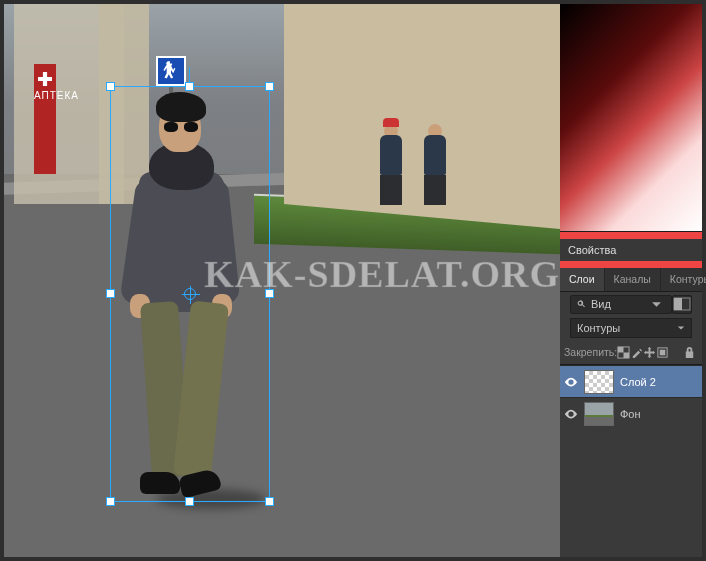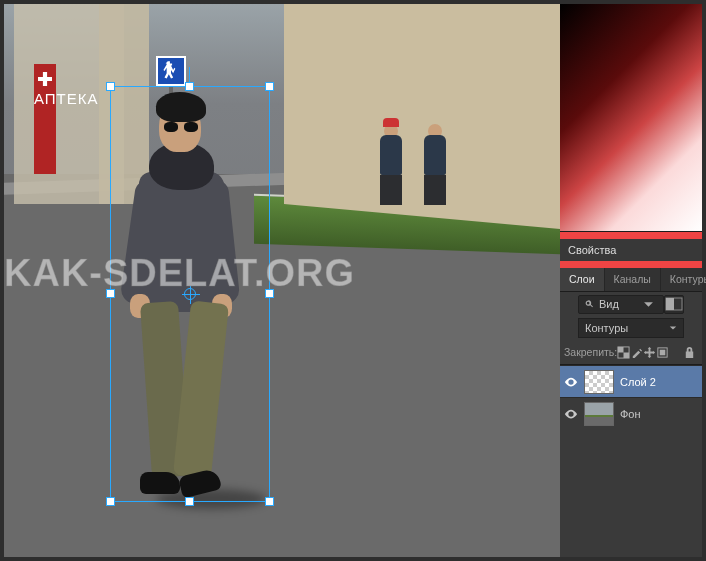--- a/index.html
+++ b/index.html
@@ -49,21 +49,21 @@
   }
   .sign {
     position:absolute; left:152px; top:52px; width:30px; height:30px;
     background:#1a4db3; border:2px solid #fff;
   }
   .sign svg { width:100%; height:100%; }
   .pharmacy {
     position:absolute; left:30px; top:60px;
     width:22px; height:110px;
     background:#b02424; color:#fff;
-    font-size:15px; letter-spacing:1px; text-align:center;
+    font-size:10px; letter-spacing:1px; text-align:center;
     padding-top:6px;
   }
   .pharmacy .cross {
     width:14px; height:14px; margin:2px auto 4px;
     background:#fff; clip-path:polygon(35% 0,65% 0,65% 35%,100% 35%,100% 65%,65% 65%,65% 100%,35% 100%,35% 65%,0 65%,0 35%,35% 35%);
   }
   
   .person {
     position:absolute; left:110px; top:80px; width:130px; height:430px;
   }
@@ -115,23 +115,24 @@
     position:absolute; left:calc(50% - 6px); top:calc(50% - 6px);
     width:12px; height:12px; border:1px solid #29a9ff; border-radius:50%;
   }
   .pivot::before,.pivot::after{content:"";position:absolute;background:#29a9ff;}
   .pivot::before{left:5px;top:-3px;width:1px;height:18px;}
   .pivot::after{top:5px;left:-3px;height:1px;width:18px;}
   .rotate-stub{position:absolute;left:calc(50% - 1px);top:-20px;width:1px;height:16px;background:#29a9ff;}
 
   .watermark {
     position:absolute; left:0; right:0; top:248px;
-    text-align:left; font-size:38px; font-weight:600; letter-spacing:1px;
+    text-align:right; font-size:38px; font-weight:600; letter-spacing:1px;
     color:rgba(255,255,255,.5); -webkit-text-stroke:1px rgba(120,120,120,.4);
     pointer-events:none;
+    font-family:Liberation Serif, serif;
   }
 
   
   .panel-stack {
     position:absolute; right:4px; top:4px; width:142px; bottom:4px;
     background:#3a3a3a;
     display:flex; flex-direction:column;
   }
   .color-panel {
     height:228px;
@@ -142,21 +143,21 @@
   .panel-header {
     height:22px; display:flex; align-items:center;
     padding:0 8px; background:#383838; color:#ddd;
   }
   .tab-row { height:24px; display:flex; background:#323232; border-bottom:1px solid #1c1c1c; }
   .tab {
     padding:5px 9px 0; color:#9e9e9e; font-size:10.5px;
     border-right:1px solid #262626;
   }
   .tab.active { background:#3f3f3f; color:#e8e8e8; }
-  .row { display:flex; align-items:center; height:24px; padding:0 18px; }
+  .row { display:flex; align-items:center; height:24px; padding:0 10px; }
   .search-field {
     display:flex; align-items:center; flex:1;
     background:#2b2b2b; border:1px solid #202020; border-radius:2px;
     height:19px; padding:0 5px; color:#c8c8c8;
   }
   .search-field svg { width:11px; height:11px; margin-right:4px; fill:#aaa; }
   .mini-btn {
     width:20px; height:19px; background:#2b2b2b; border:1px solid #202020;
     display:flex;align-items:center;justify-content:center;border-radius:2px;
   }

